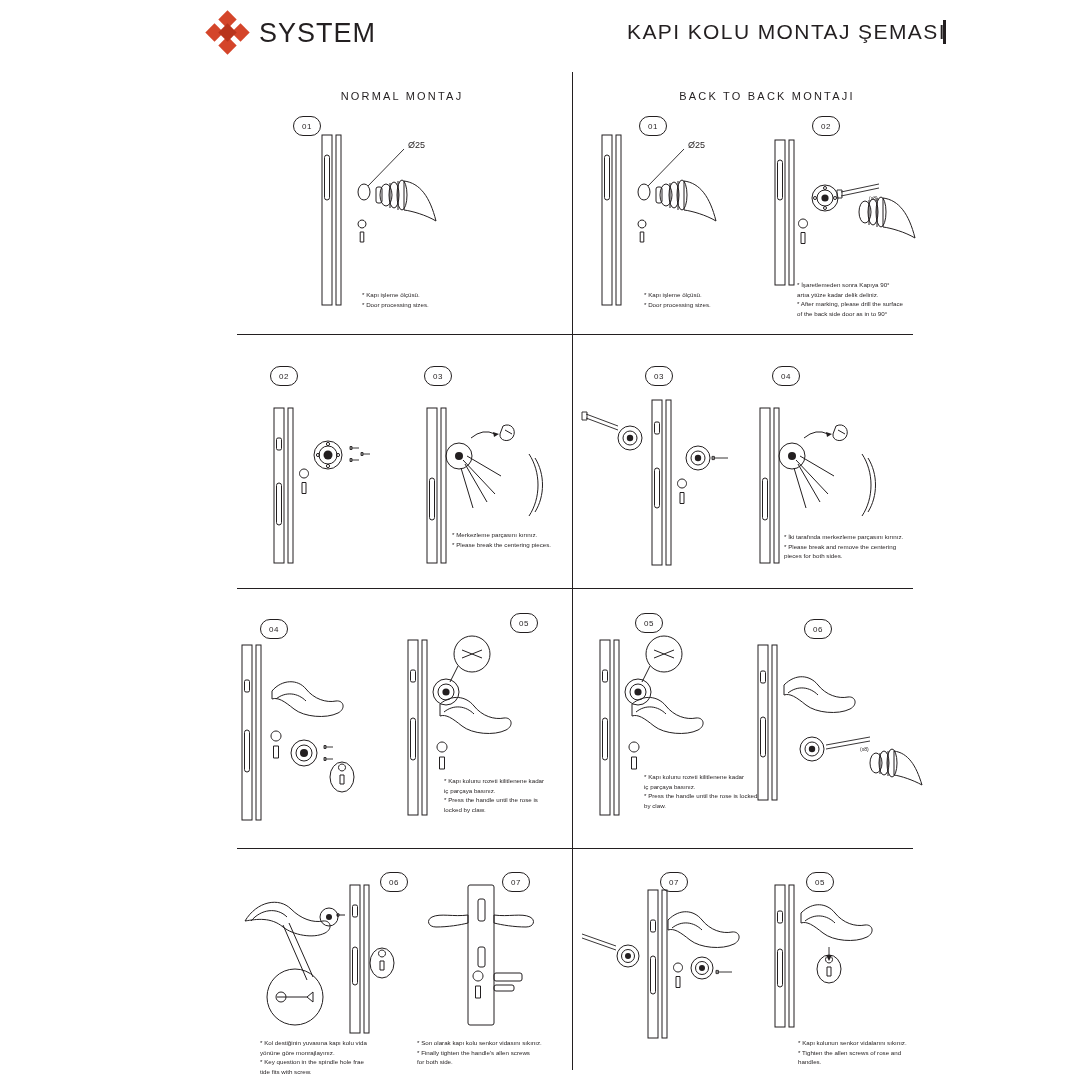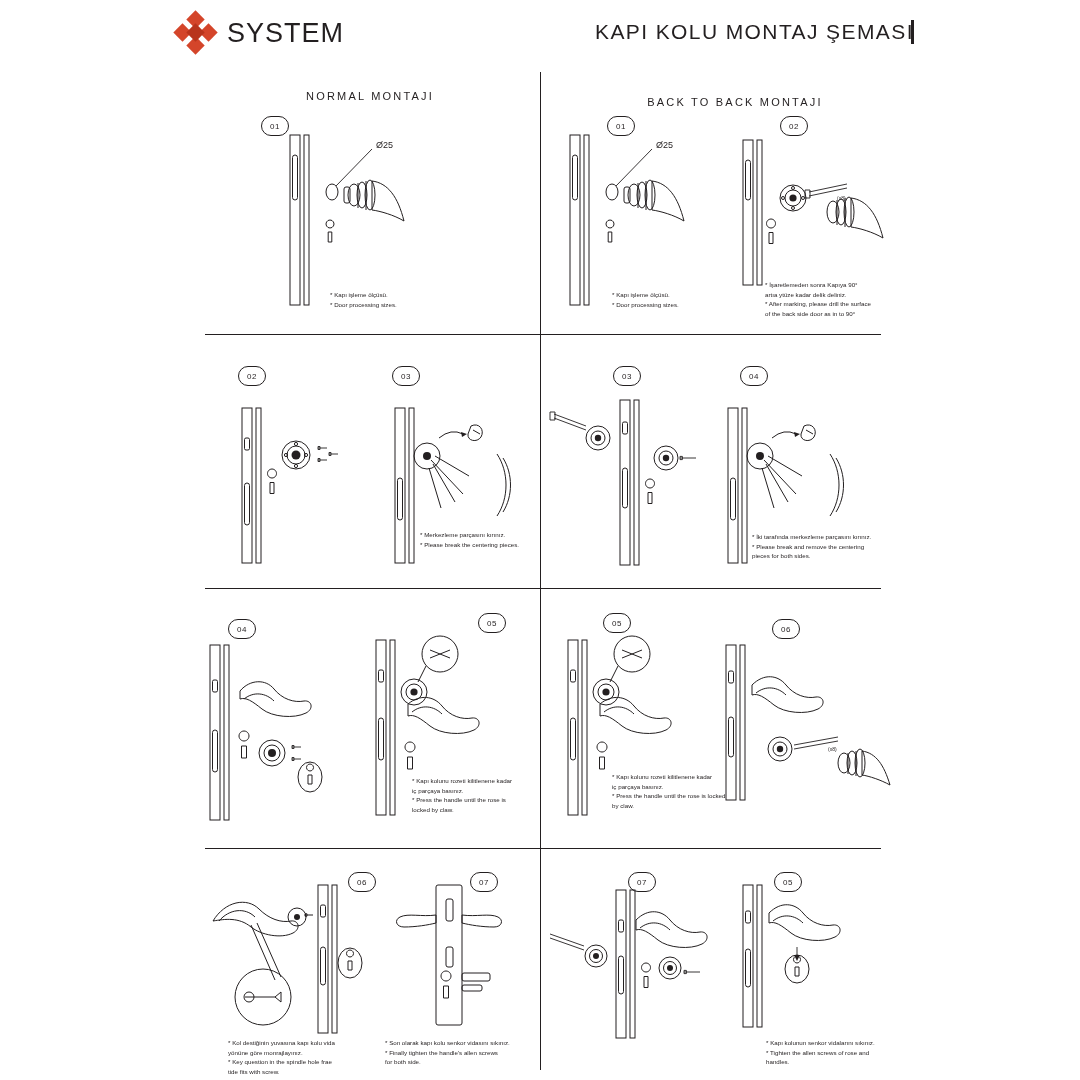--- a/index.html
+++ b/index.html
@@ -4,21 +4,21 @@
 <style>
   html,body{margin:0;padding:0;}
   body{
     width:1080px;height:1080px;
     background:#ffffff;
     font-family:"Liberation Sans", sans-serif;
     color:#231f20;
     position:relative;
     overflow:hidden;
   }
-  .page{position:absolute;inset:0;}
+  .page{position:absolute;inset:0;margin-left:32px;}
 
   
   .header{position:absolute;left:0;top:0;width:1080px;height:70px;}
   .logo{position:absolute;left:175px;top:12px;display:flex;align-items:center;gap:10px;}
   .logo-mark{position:relative;width:42px;height:42px;}
   .logo-mark i{position:absolute;width:13px;height:13px;background:#d4452a;transform:rotate(45deg);}
   .logo-mark i.a{left:14px;top:1px;}
   .logo-mark i.b{left:1px;top:14px;}
   .logo-mark i.c{left:27px;top:14px;}
   .logo-mark i.d{left:14px;top:27px;}
@@ -32,21 +32,21 @@
   .hr{position:absolute;height:1px;background:#231f20;}
   .hr.l1{left:205px;top:334px;width:335px;}
   .hr.r1{left:541px;top:334px;width:340px;}
   .hr.l2{left:205px;top:588px;width:335px;}
   .hr.r2{left:541px;top:588px;width:340px;}
   .hr.l3{left:205px;top:848px;width:335px;}
   .hr.r3{left:541px;top:848px;width:340px;}
 
   .col-title{position:absolute;font-size:11px;letter-spacing:2.2px;color:#231f20;text-align:center;}
   .col-title.left{left:245px;top:90px;width:250px;}
-  .col-title.right{left:585px;top:96px;width:300px;}
+  .col-title.right{left:585px;top:90px;width:300px;}
 
   
   .badge{
     position:absolute;width:26px;height:18px;border:1px solid #231f20;border-radius:10px;
     font-size:8px;letter-spacing:.5px;display:flex;align-items:center;justify-content:center;
     background:#fff;color:#231f20;
   }
 
   
   .cap{position:absolute;font-size:6.2px;line-height:1.55;color:#231f20;}
@@ -82,21 +82,21 @@
   </div>
 
   <div class="vdiv"></div>
   <div class="hr l1"></div>
   <div class="hr r1"></div>
   <div class="hr l2"></div>
   <div class="hr r2"></div>
   <div class="hr l3"></div>
   <div class="hr r3"></div>
 
-  <div class="col-title left">NORMAL MONTAJI</div>
+  <div class="col-title left">NORMAL MONTAJ</div>
   <div class="col-title right">BACK TO BACK MONTAJI</div>
 
   <div class="badge" style="left:261px;top:116px;">01</div>
 
   <div class="art" style="left:280px;top:130px;">
     <svg width="160" height="190" viewBox="0 0 160 190">
 
       <rect class="ln" x="10" y="5" width="10" height="170" stroke-width="1"></rect>
       <rect class="ln" x="24" y="5" width="5" height="170" stroke-width="1"></rect>
       <rect class="ln" x="12.5" y="25" width="5" height="45" rx="2.5" stroke-width="1"></rect>

